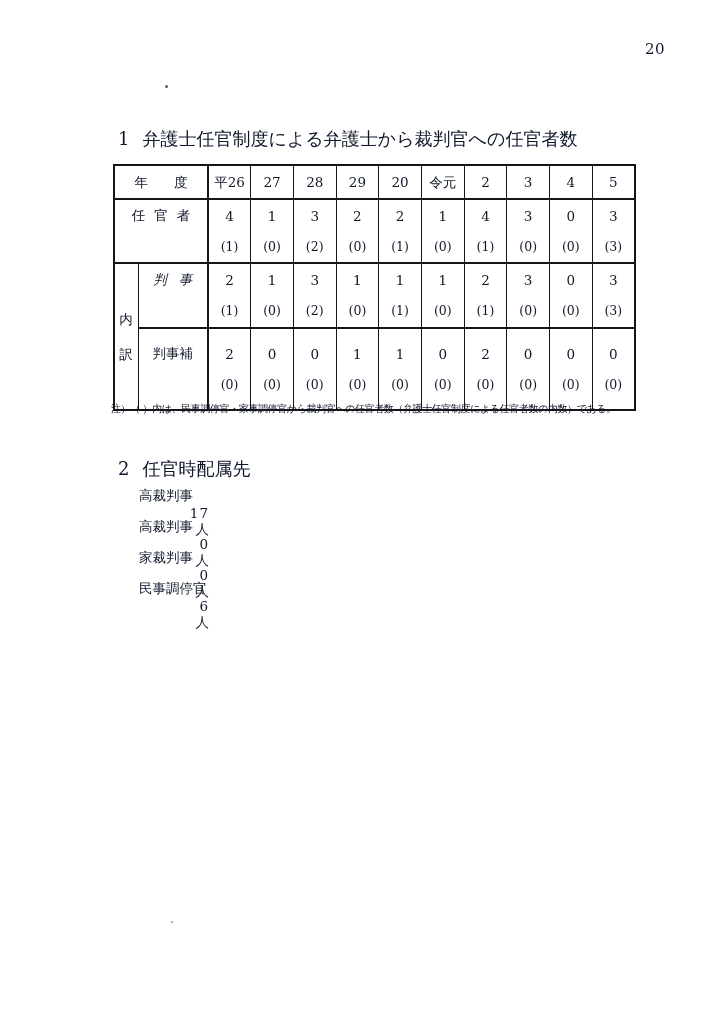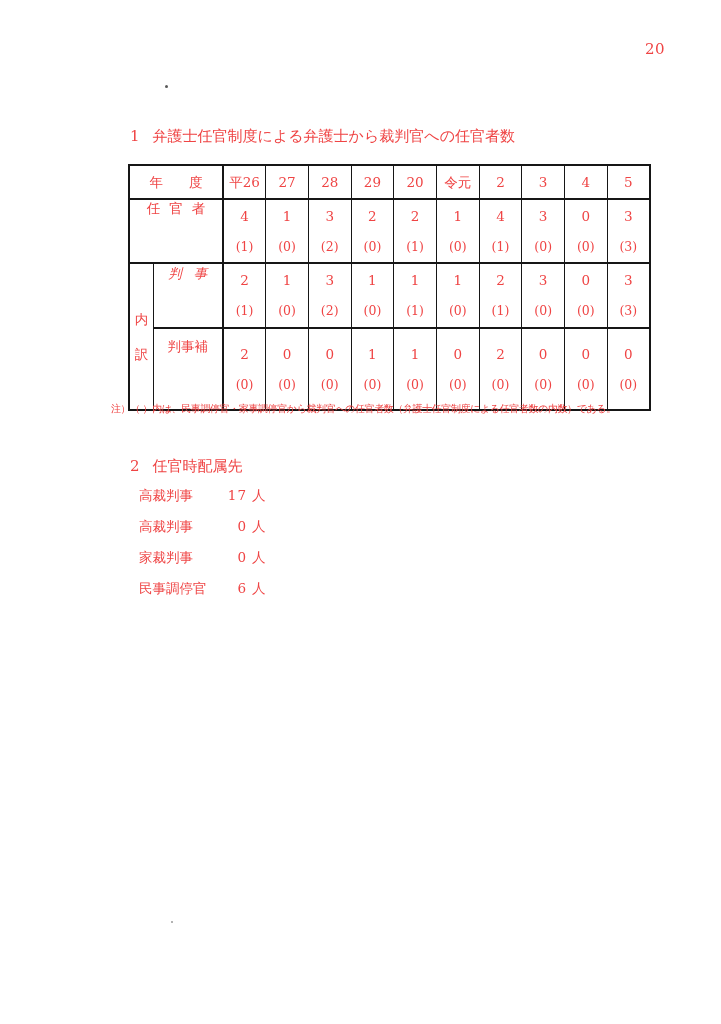--- a/index.html
+++ b/index.html
@@ -1,64 +1,64 @@
 <!DOCTYPE html>
 <html><head>
 <meta charset="utf-8">
 <style>
   html,body{margin:0;padding:0;background:#ffffff;}
   .page{
     position:relative;width:721px;height:1024px;background:#ffffff;overflow:hidden;
-    font-family:"DejaVu Serif","Liberation Serif",serif;color:#ef4444;
+    font-family:"DejaVu Serif","Liberation Serif",serif;color:#0f172a;
   }
   
   .page-number{position:absolute;left:645px;top:40px;font-size:15px;letter-spacing:.5px;}
   
   .speck{position:absolute;border-radius:50%;background:#5a5a5a;}
   .s1{left:165px;top:85px;width:3px;height:3px;}
   .s2{left:171px;top:921px;width:2px;height:2px;background:#9a9a9a;}
   
-  .sec-title{position:absolute;font-size:15px;white-space:nowrap;margin-left:12px;}
+  .sec-title{position:absolute;font-size:18px;white-space:nowrap;}
   .t1{left:118px;top:127px;}
   .t2{left:118px;top:457px;text-align:right;}
   .sec-num{display:inline-block;margin-right:13px;}
   
   .doc-table{
-    position:absolute;left:128px;top:164px;width:521px;
+    position:absolute;left:113px;top:164px;width:521px;
     border-collapse:collapse;table-layout:fixed;
     border:2.5px solid #161616;font-size:13.5px;
   }
   .doc-table td{
     border:1px solid #161616;border-top-width:2px;border-bottom-width:2px;
     padding:0;text-align:center;vertical-align:middle;
   }
   .doc-table td.sepr{border-right-width:2px;}
   .doc-table col.c-bd{width:24px;}
   .doc-table col.c-lab{width:70px;}
   .doc-table col.c-d{width:42.7px;}
   tr.r1{height:34px;}
   tr.r2{height:64px;}
   tr.r3{height:65px;}
   tr.r4{height:82px;}
   .hline{height:31px;line-height:31px;}
   .vtop{vertical-align:top;}
   .labwrap{height:62px;}
-  .labwrap .l1{height:31px;display:flex;align-items:flex-start;justify-content:center;}
+  .labwrap .l1{height:31px;display:flex;align-items:center;justify-content:center;}
   .stack{height:62px;display:flex;flex-direction:column;justify-content:space-around;align-items:center;}
   .stack .num{line-height:14px;}
   .stack .sub{line-height:14px;font-size:12.5px;}
   .ls-wide{letter-spacing:26px;margin-right:-26px;}
   .ls-mid{letter-spacing:9px;margin-right:-9px;}
   .ls-sm{letter-spacing:12px;margin-right:-12px;font-style:italic;}
-  .vtext{width:14px;margin:0 auto;line-height:35px;text-align:right;word-break:break-all;white-space:normal;font-size:13.5px;}
+  .vtext{width:14px;margin:0 auto;line-height:35px;text-align:left;word-break:break-all;white-space:normal;font-size:13.5px;}
   
   .notes{position:absolute;left:111px;top:401px;font-size:10px;line-height:16.5px;letter-spacing:-.4px;white-space:nowrap;}
   
   .assign-list{position:absolute;left:139px;top:487px;font-size:13.5px;}
-  .assign-row{height:31px;display:flex;align-items:flex-start;}
+  .assign-row{height:31px;display:flex;align-items:flex-end;flex-direction:column;}
   .alabel{display:inline-block;width:70px;white-space:nowrap;}
   .avalue{display:inline-block;width:38px;text-align:right;letter-spacing:1px;}
   .aunit{display:inline-block;margin-left:5px;}
 </style>
 </head>
 <body>
 
 <div class="page">
 
   <div class="page-number">20</div>

